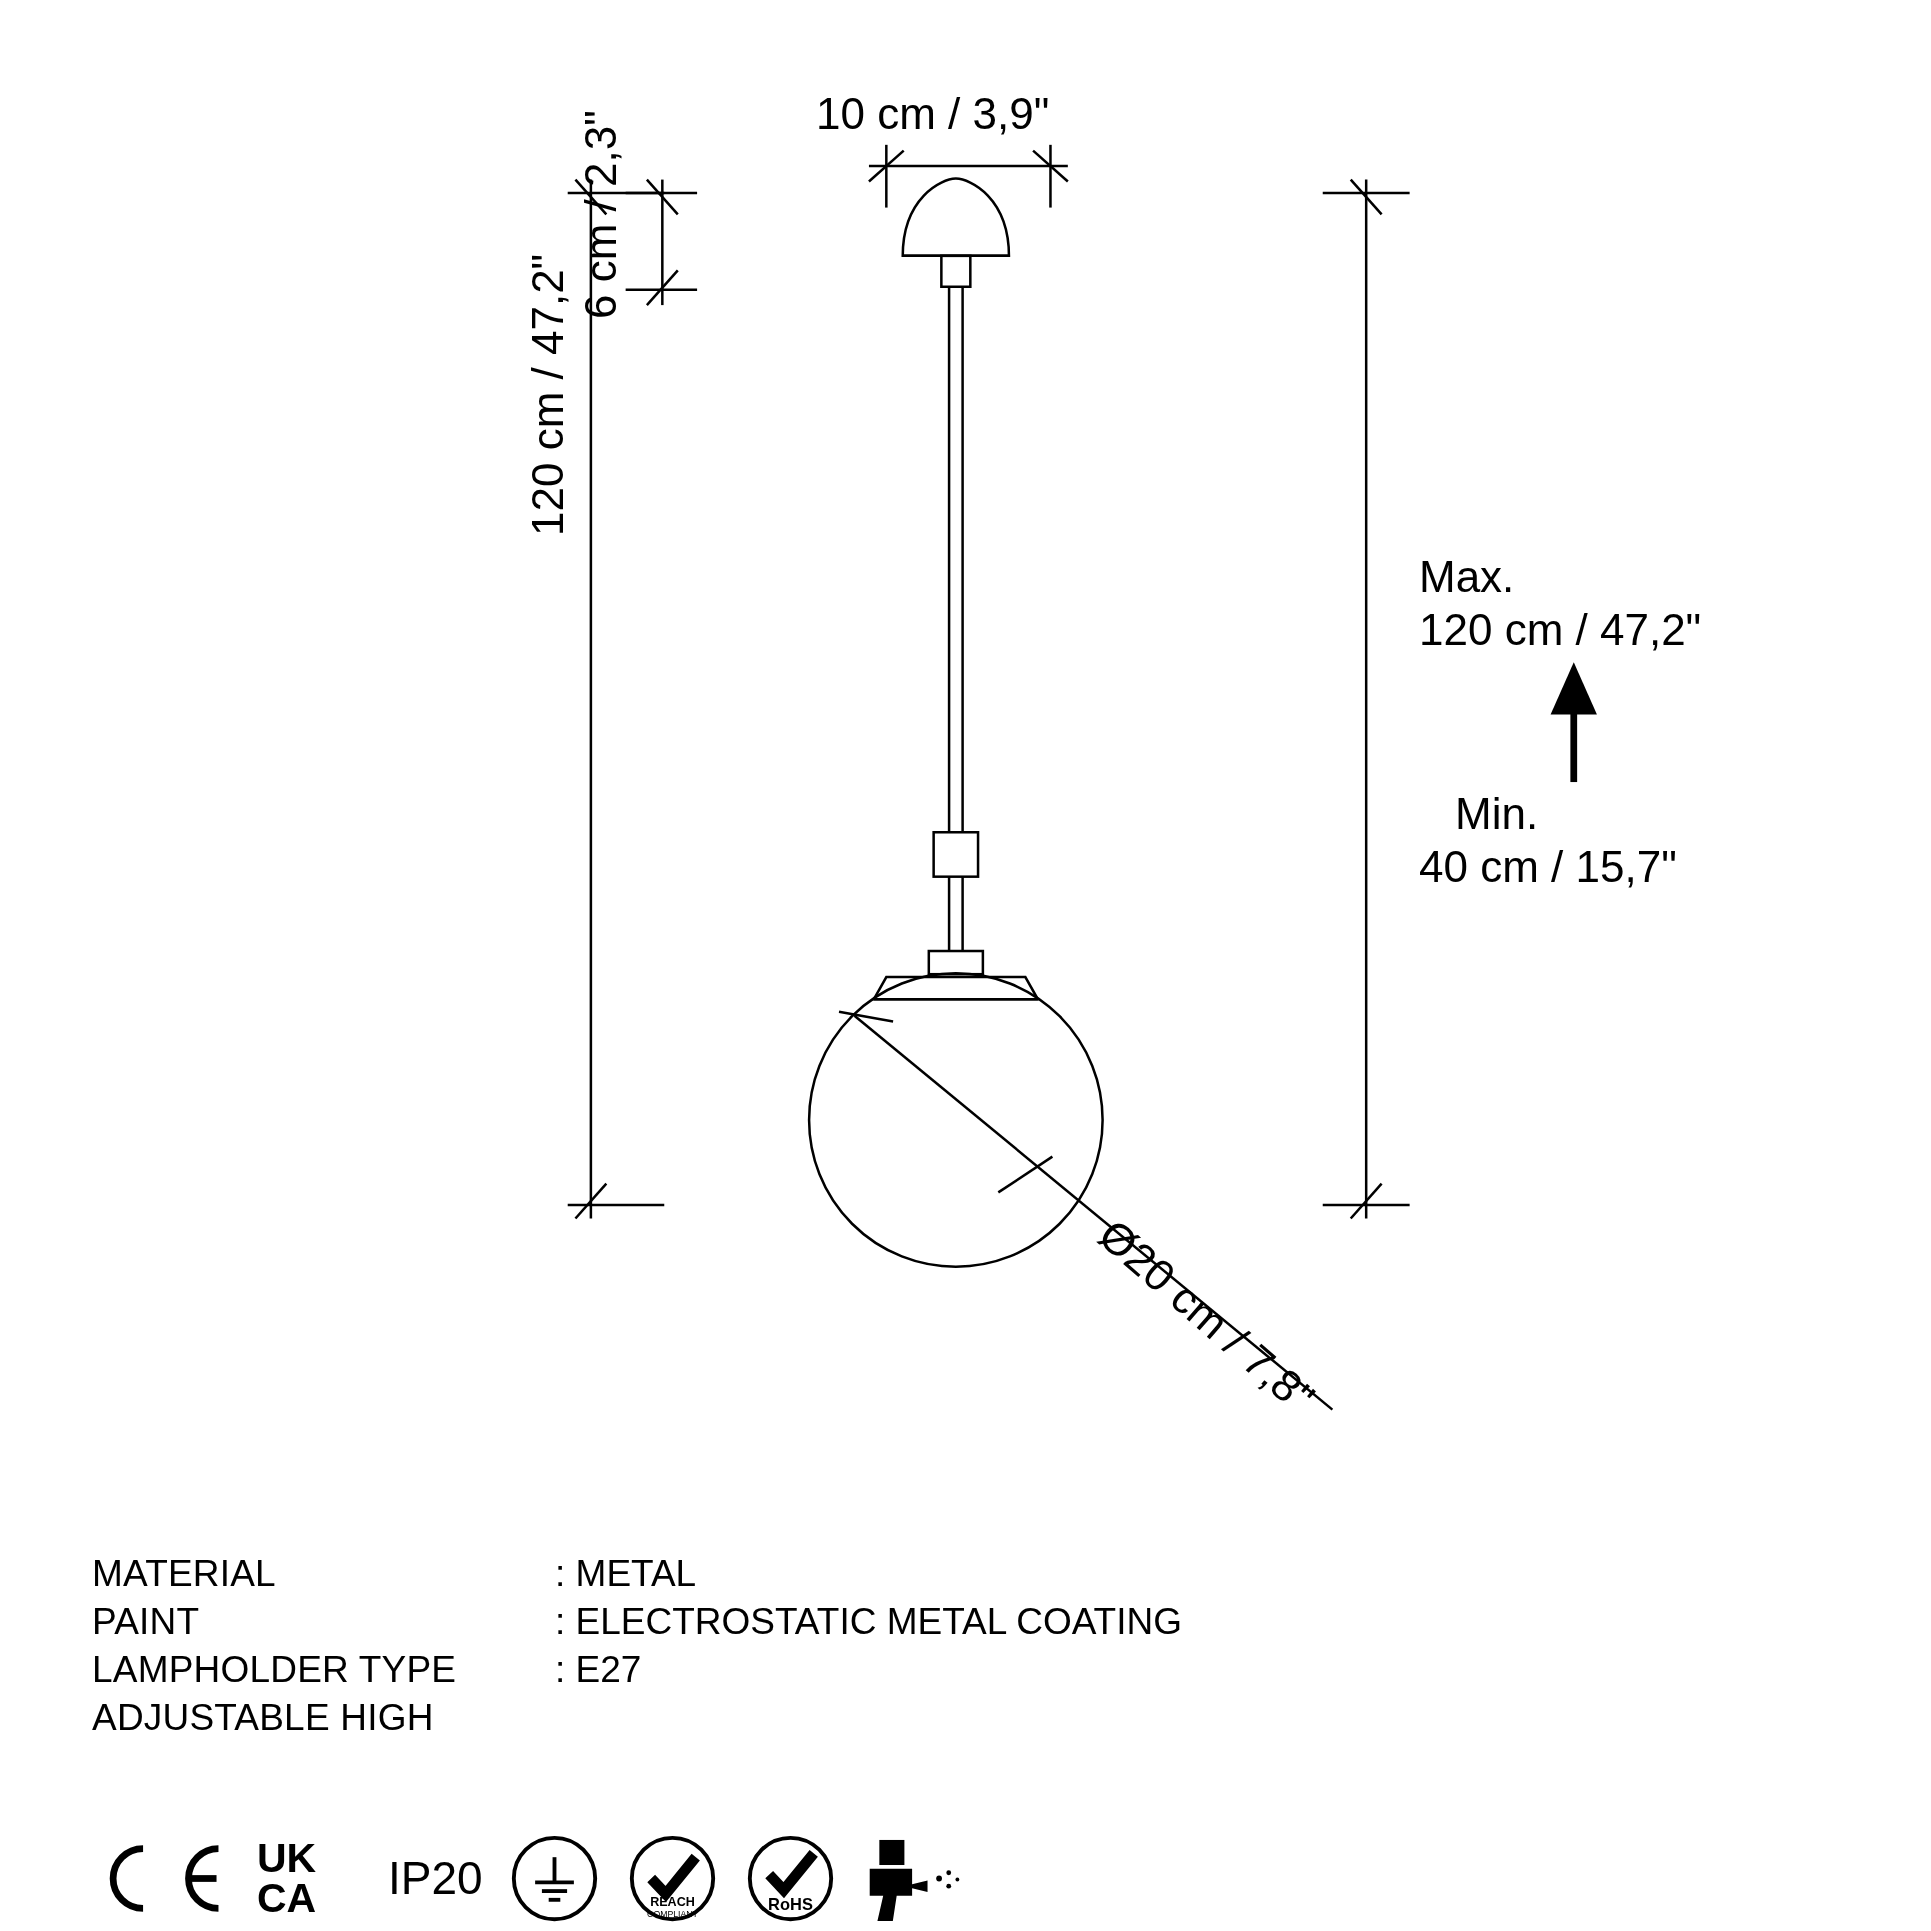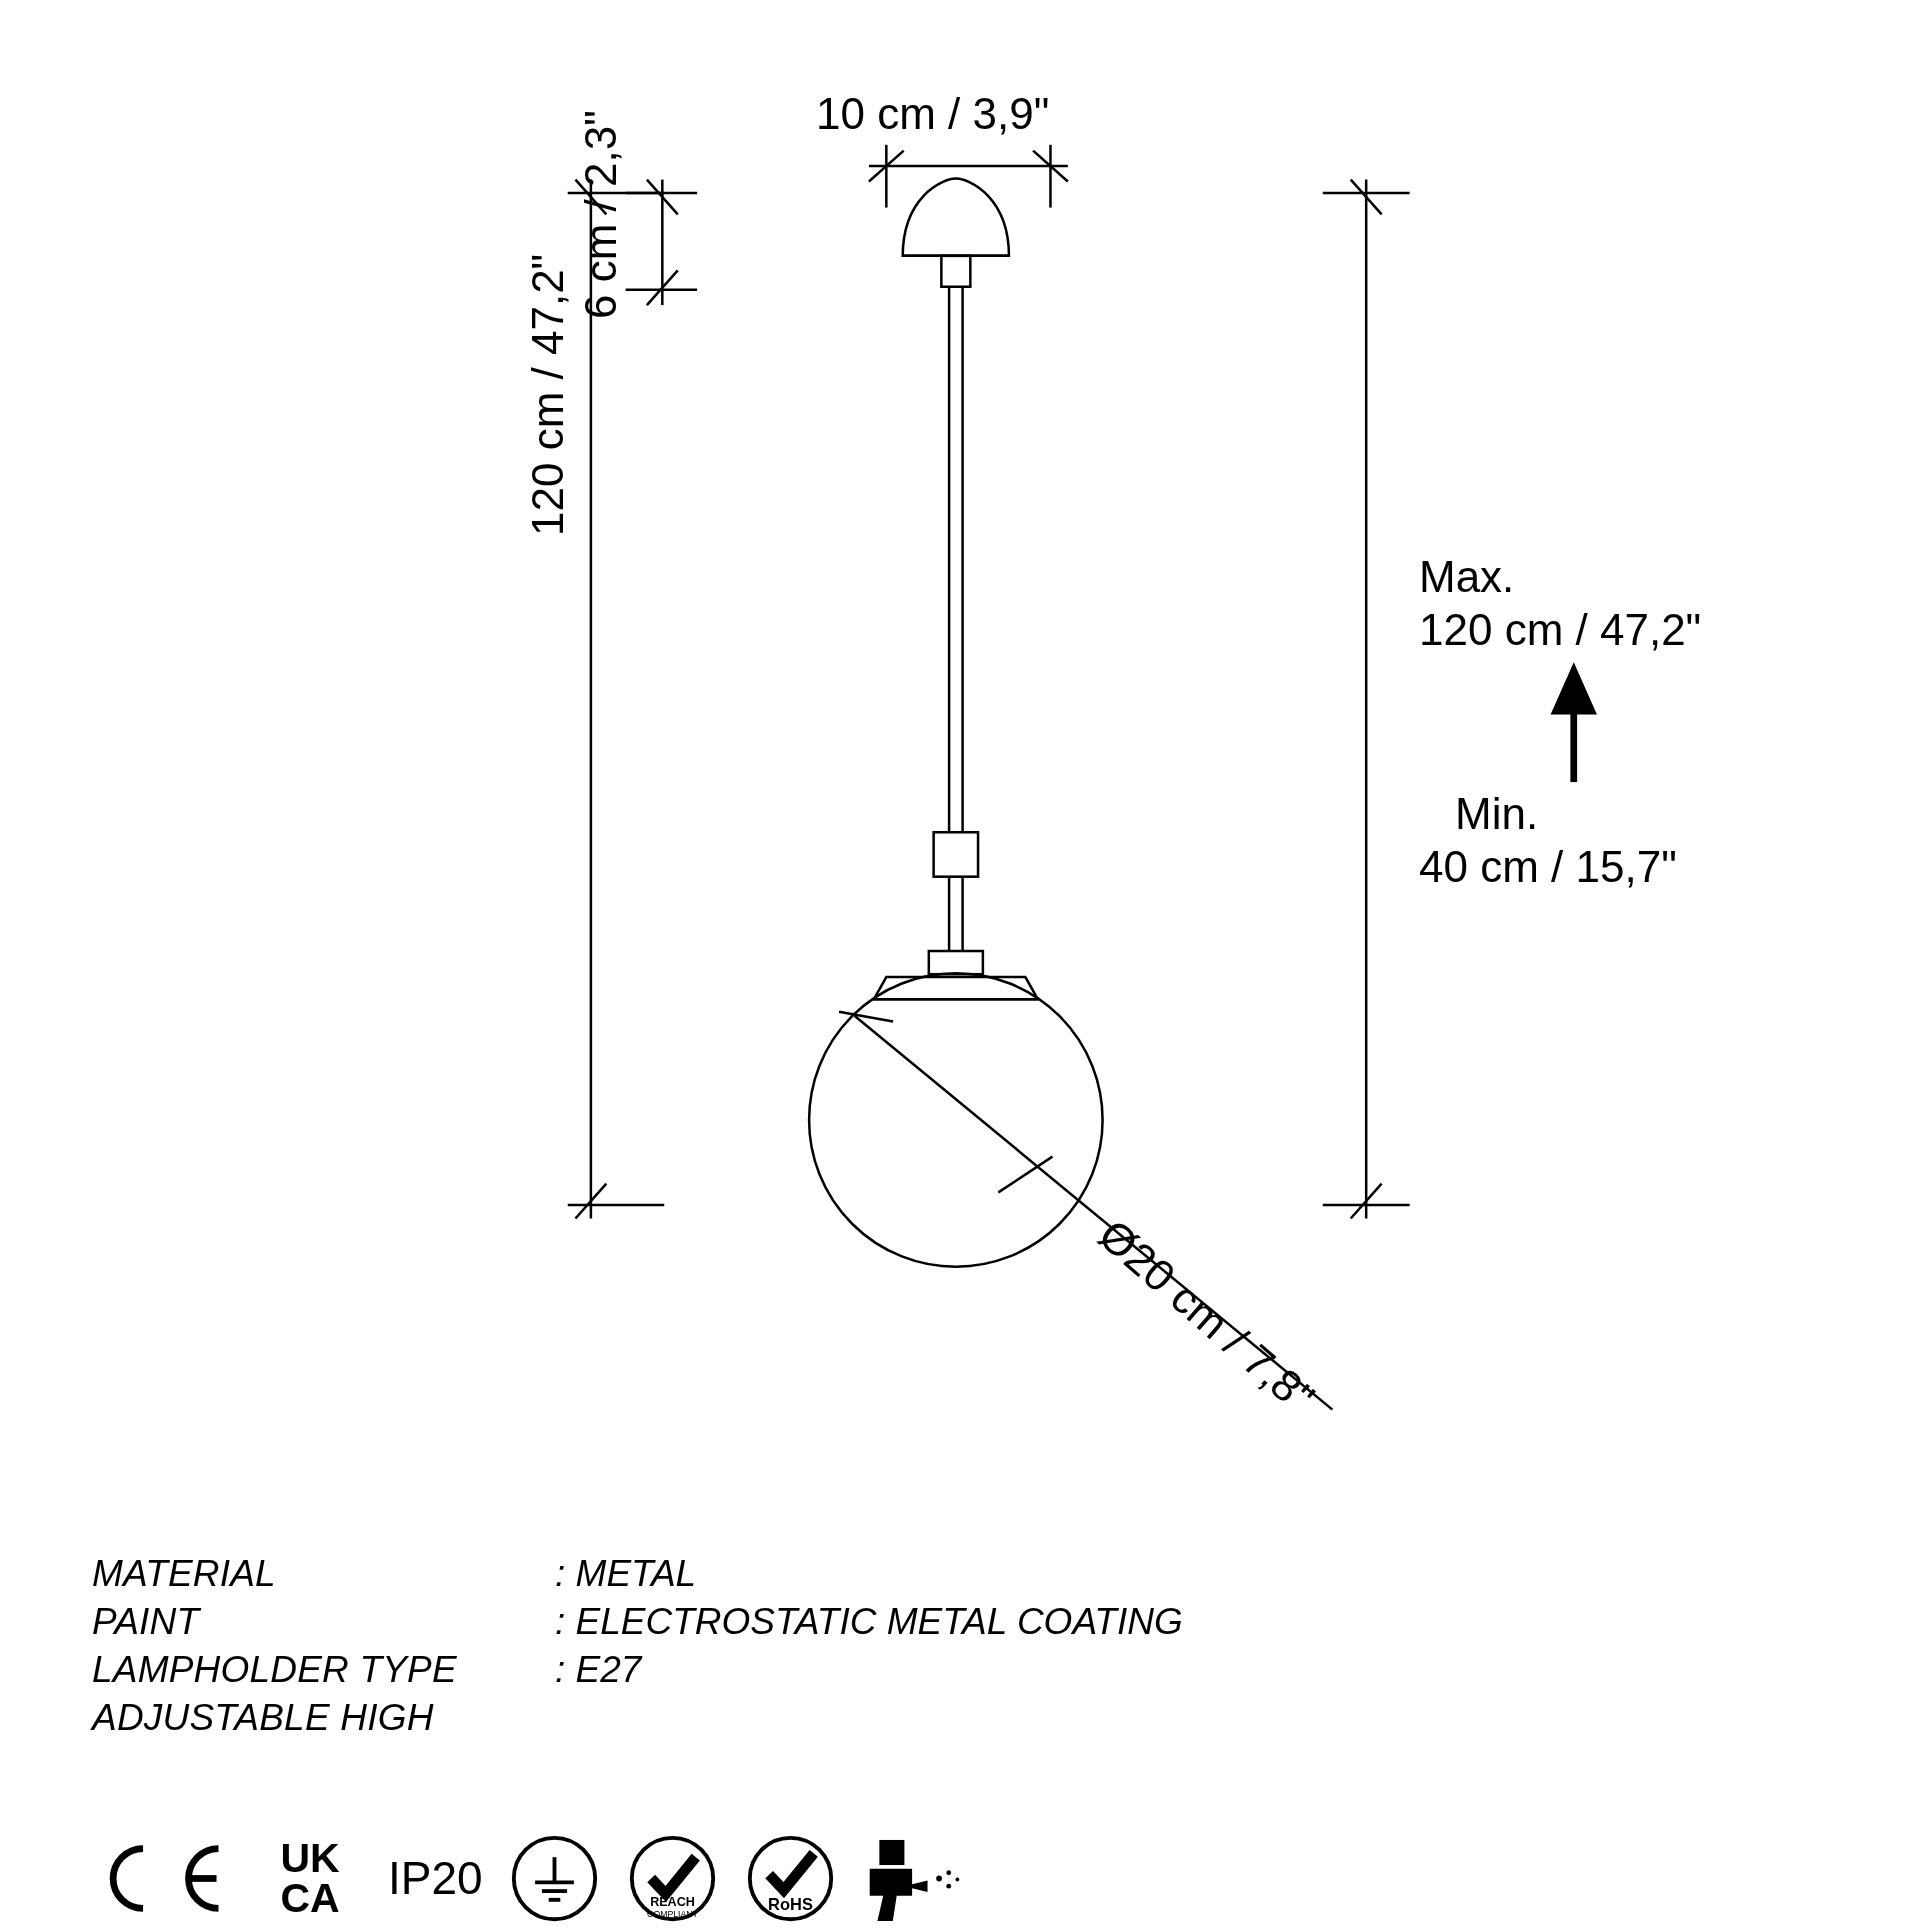--- a/index.html
+++ b/index.html
@@ -76,21 +76,20 @@
   
   #spec-table {
     position: absolute;
     left: 92px;
     top: 1550px;
     font-size: 37px;
     line-height: 1.30;
   }
   #spec-table .row {
     display: flex;
-    font-style: italic;
   }
   #spec-table .k {
     width: 463px;
     letter-spacing: 0.2px;
   }
   #spec-table .v {
     white-space: pre;
   }
 
   
@@ -99,21 +98,20 @@
     left: 87px;
     top: 1825px;
     height: 106px;
     display: flex;
     align-items: center;
     gap: 25px;
   }
   .cert {
     position: relative;
     display: flex;
-    align-items: center;
     justify-content: center;
   }
   #cert-ce { width: 145px; height: 87px; }
   #cert-ukca { width: 106px; height: 87px;
     font-size: 41px; font-weight: bold; line-height: 0.98;
     display: flex; flex-direction: column; justify-content: center;
   }
   #cert-ip20 {
     font-size: 46px; font-weight: normal; letter-spacing: 0px;
   }

